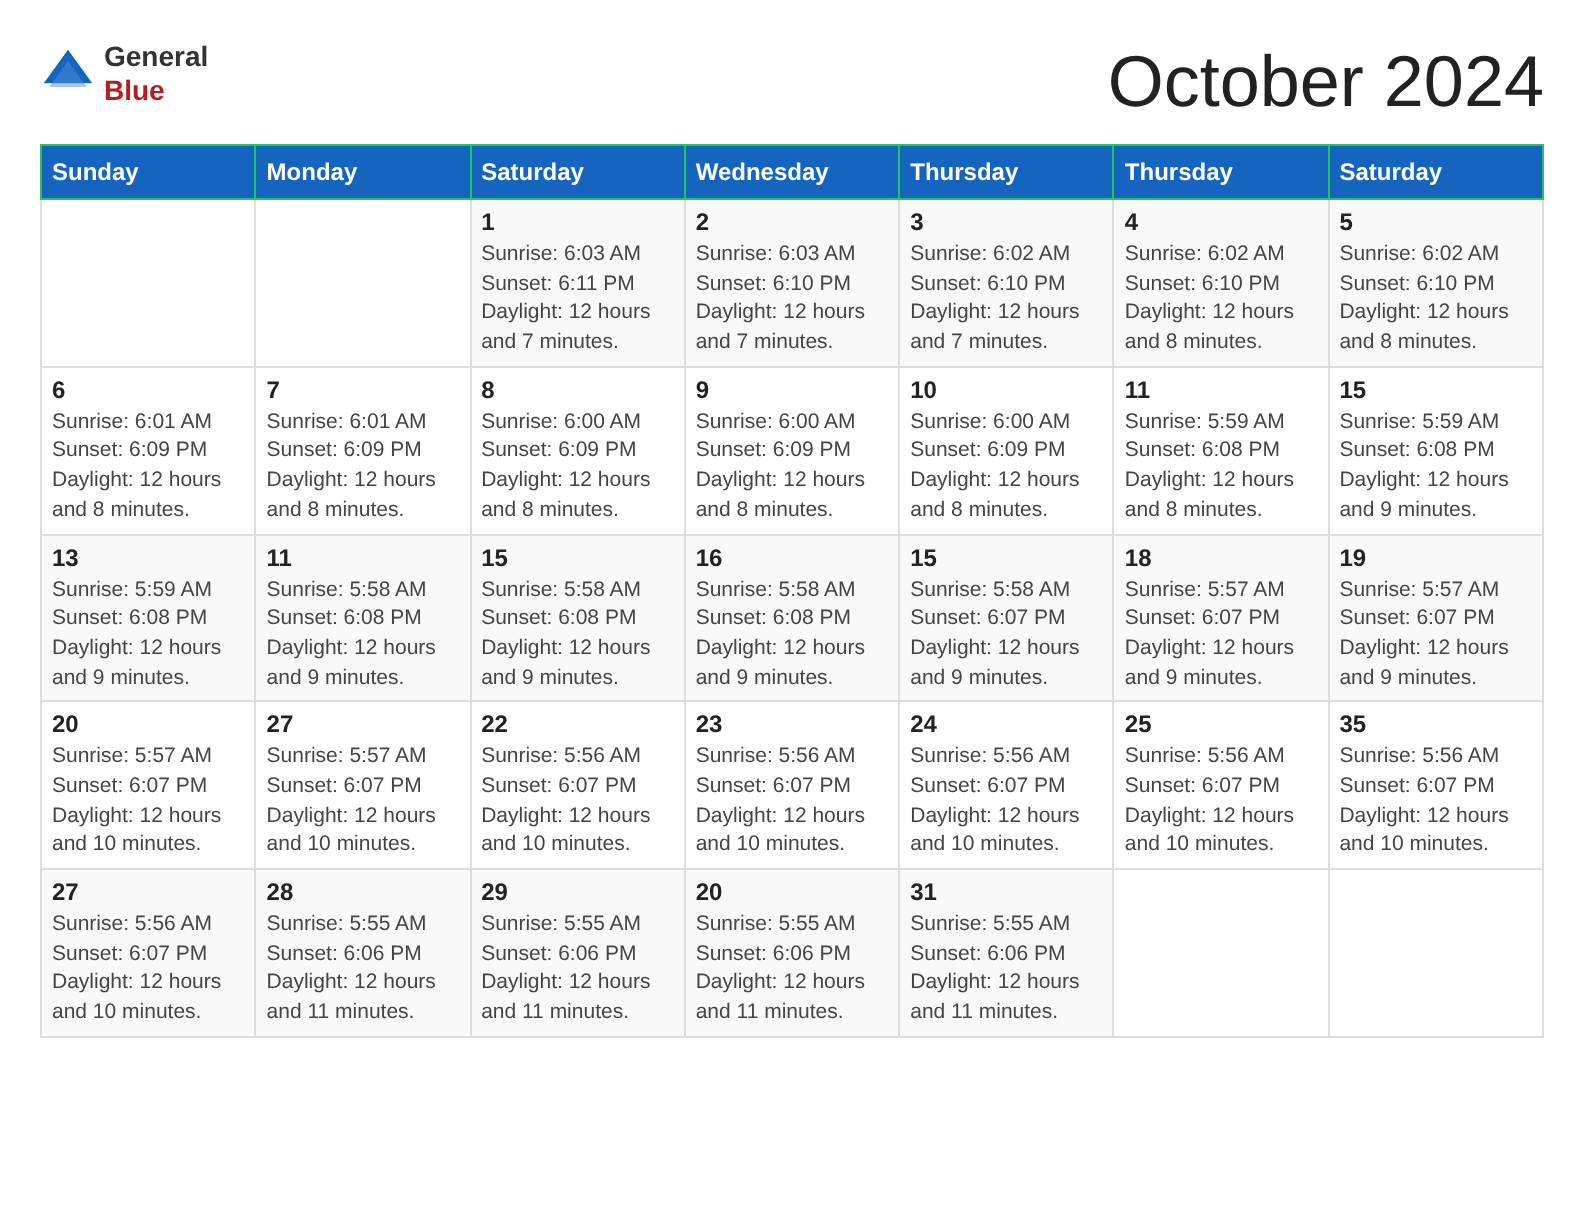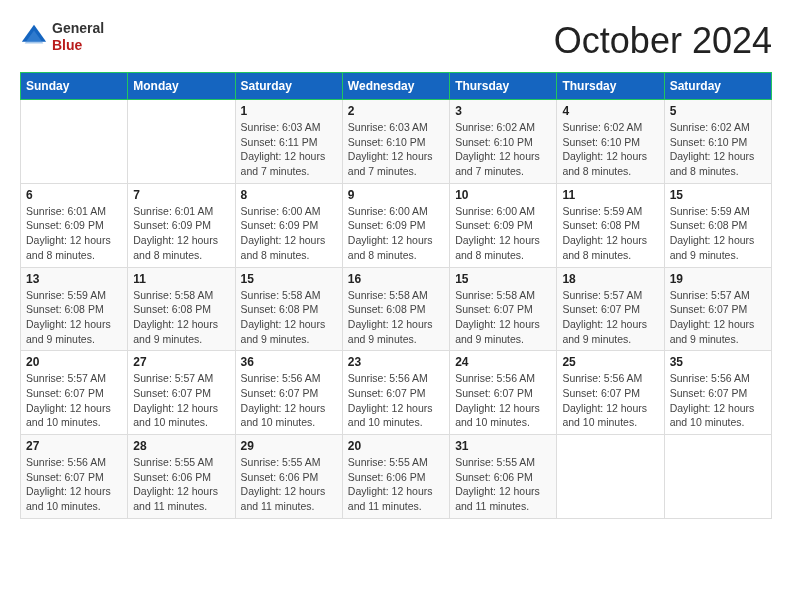--- a/index.html
+++ b/index.html
@@ -251,21 +251,21 @@
 Sunset: 6:07 PM
 Daylight: 12 hours and 10 minutes.</div>
         </td>
         <td>
           <span class="day-number">27</span>
           <div class="day-info">Sunrise: 5:57 AM
 Sunset: 6:07 PM
 Daylight: 12 hours and 10 minutes.</div>
         </td>
         <td>
-          <span class="day-number">36</span>
+          <span class="day-number">22</span>
           <div class="day-info">Sunrise: 5:56 AM
 Sunset: 6:07 PM
 Daylight: 12 hours and 10 minutes.</div>
         </td>
         <td>
           <span class="day-number">23</span>
           <div class="day-info">Sunrise: 5:56 AM
 Sunset: 6:07 PM
 Daylight: 12 hours and 10 minutes.</div>
         </td>

